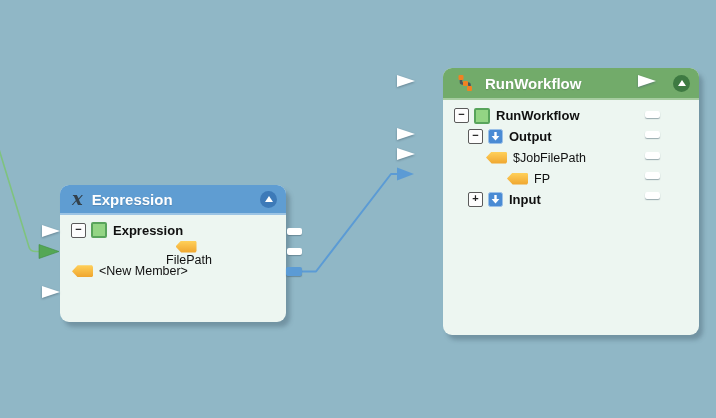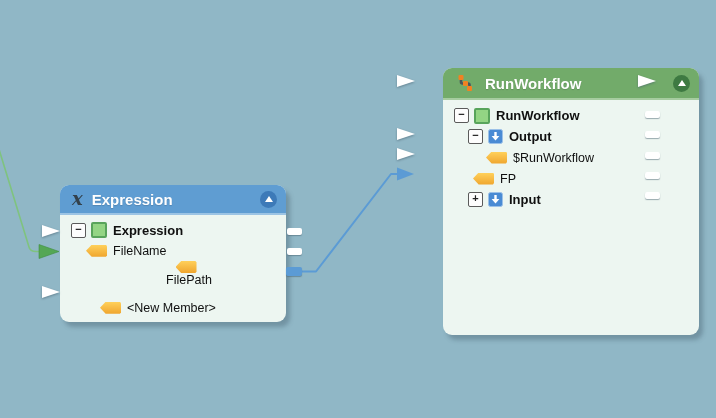--- a/index.html
+++ b/index.html
@@ -126,29 +126,25 @@
       <span class="collapse-btn expr-collapse">
         <span class="tri"></span>
       </span>
     </div>
     <div class="tree">
       <div class="tree-row" style="height:20.5px;padding-left:11px;">
         <span class="expander">−</span>
         <span class="green-square"></span>
         <span class="row-label bold">Expression</span>
       </div>
-      <div class="tree-row" style="height:20.5px;padding-left:26px;">
-        <span class="tag-icon"></span>
-        <span class="row-label">FileName</span>
-      </div>
       <div class="tree-row" style="height:20.5px;padding-left:26px;flex-direction:column;">
         <span class="tag-icon"></span>
         <span class="row-label">FilePath</span>
       </div>
-      <div class="tree-row" style="height:20.5px;padding-left:40px;margin-top:16px;">
+      <div class="tree-row" style="height:20.5px;padding-left:12px;">
         <span class="tag-icon"></span>
         <span class="row-label">&lt;New Member&gt;</span>
       </div>
     </div>
   </div>
 
   <div class="arrow-in" style="left:42px;top:224.5px;"></div>
   <div class="arrow-in" style="left:42px;top:285.5px;"></div>
 
   <div class="port-rect" style="left:287px;top:227.5px;"></div>
@@ -178,23 +174,23 @@
         <span class="expander">−</span>
         <svg class="blue-icon" viewBox="0 0 15 15">
           <rect x="0.5" y="0.5" width="14" height="14" rx="2" fill="#4A8BD4" stroke="#9CC1E8"></rect>
           <rect x="6.3" y="3" width="2.4" height="4.5" fill="#fff"></rect>
           <polygon points="3.6,7 11.4,7 7.5,11.6" fill="#fff"></polygon>
         </svg>
         <span class="row-label bold">Output</span>
       </div>
       <div class="tree-row" style="height:21px;padding-left:43px;">
         <span class="tag-icon"></span>
-        <span class="row-label">$RunWorkflow</span>
-      </div>
-      <div class="tree-row" style="height:21px;padding-left:30px;">
+        <span class="row-label">$JobFilePath</span>
+      </div>
+      <div class="tree-row" style="height:21px;padding-left:64px;">
         <span class="tag-icon"></span>
         <span class="row-label">FP</span>
       </div>
       <div class="tree-row" style="height:21px;padding-left:25px;">
         <span class="expander">+</span>
         <svg class="blue-icon" viewBox="0 0 15 15">
           <rect x="0.5" y="0.5" width="14" height="14" rx="2" fill="#4A8BD4" stroke="#9CC1E8"></rect>
           <rect x="6.3" y="3" width="2.4" height="4.5" fill="#fff"></rect>
           <polygon points="3.6,7 11.4,7 7.5,11.6" fill="#fff"></polygon>
         </svg>

